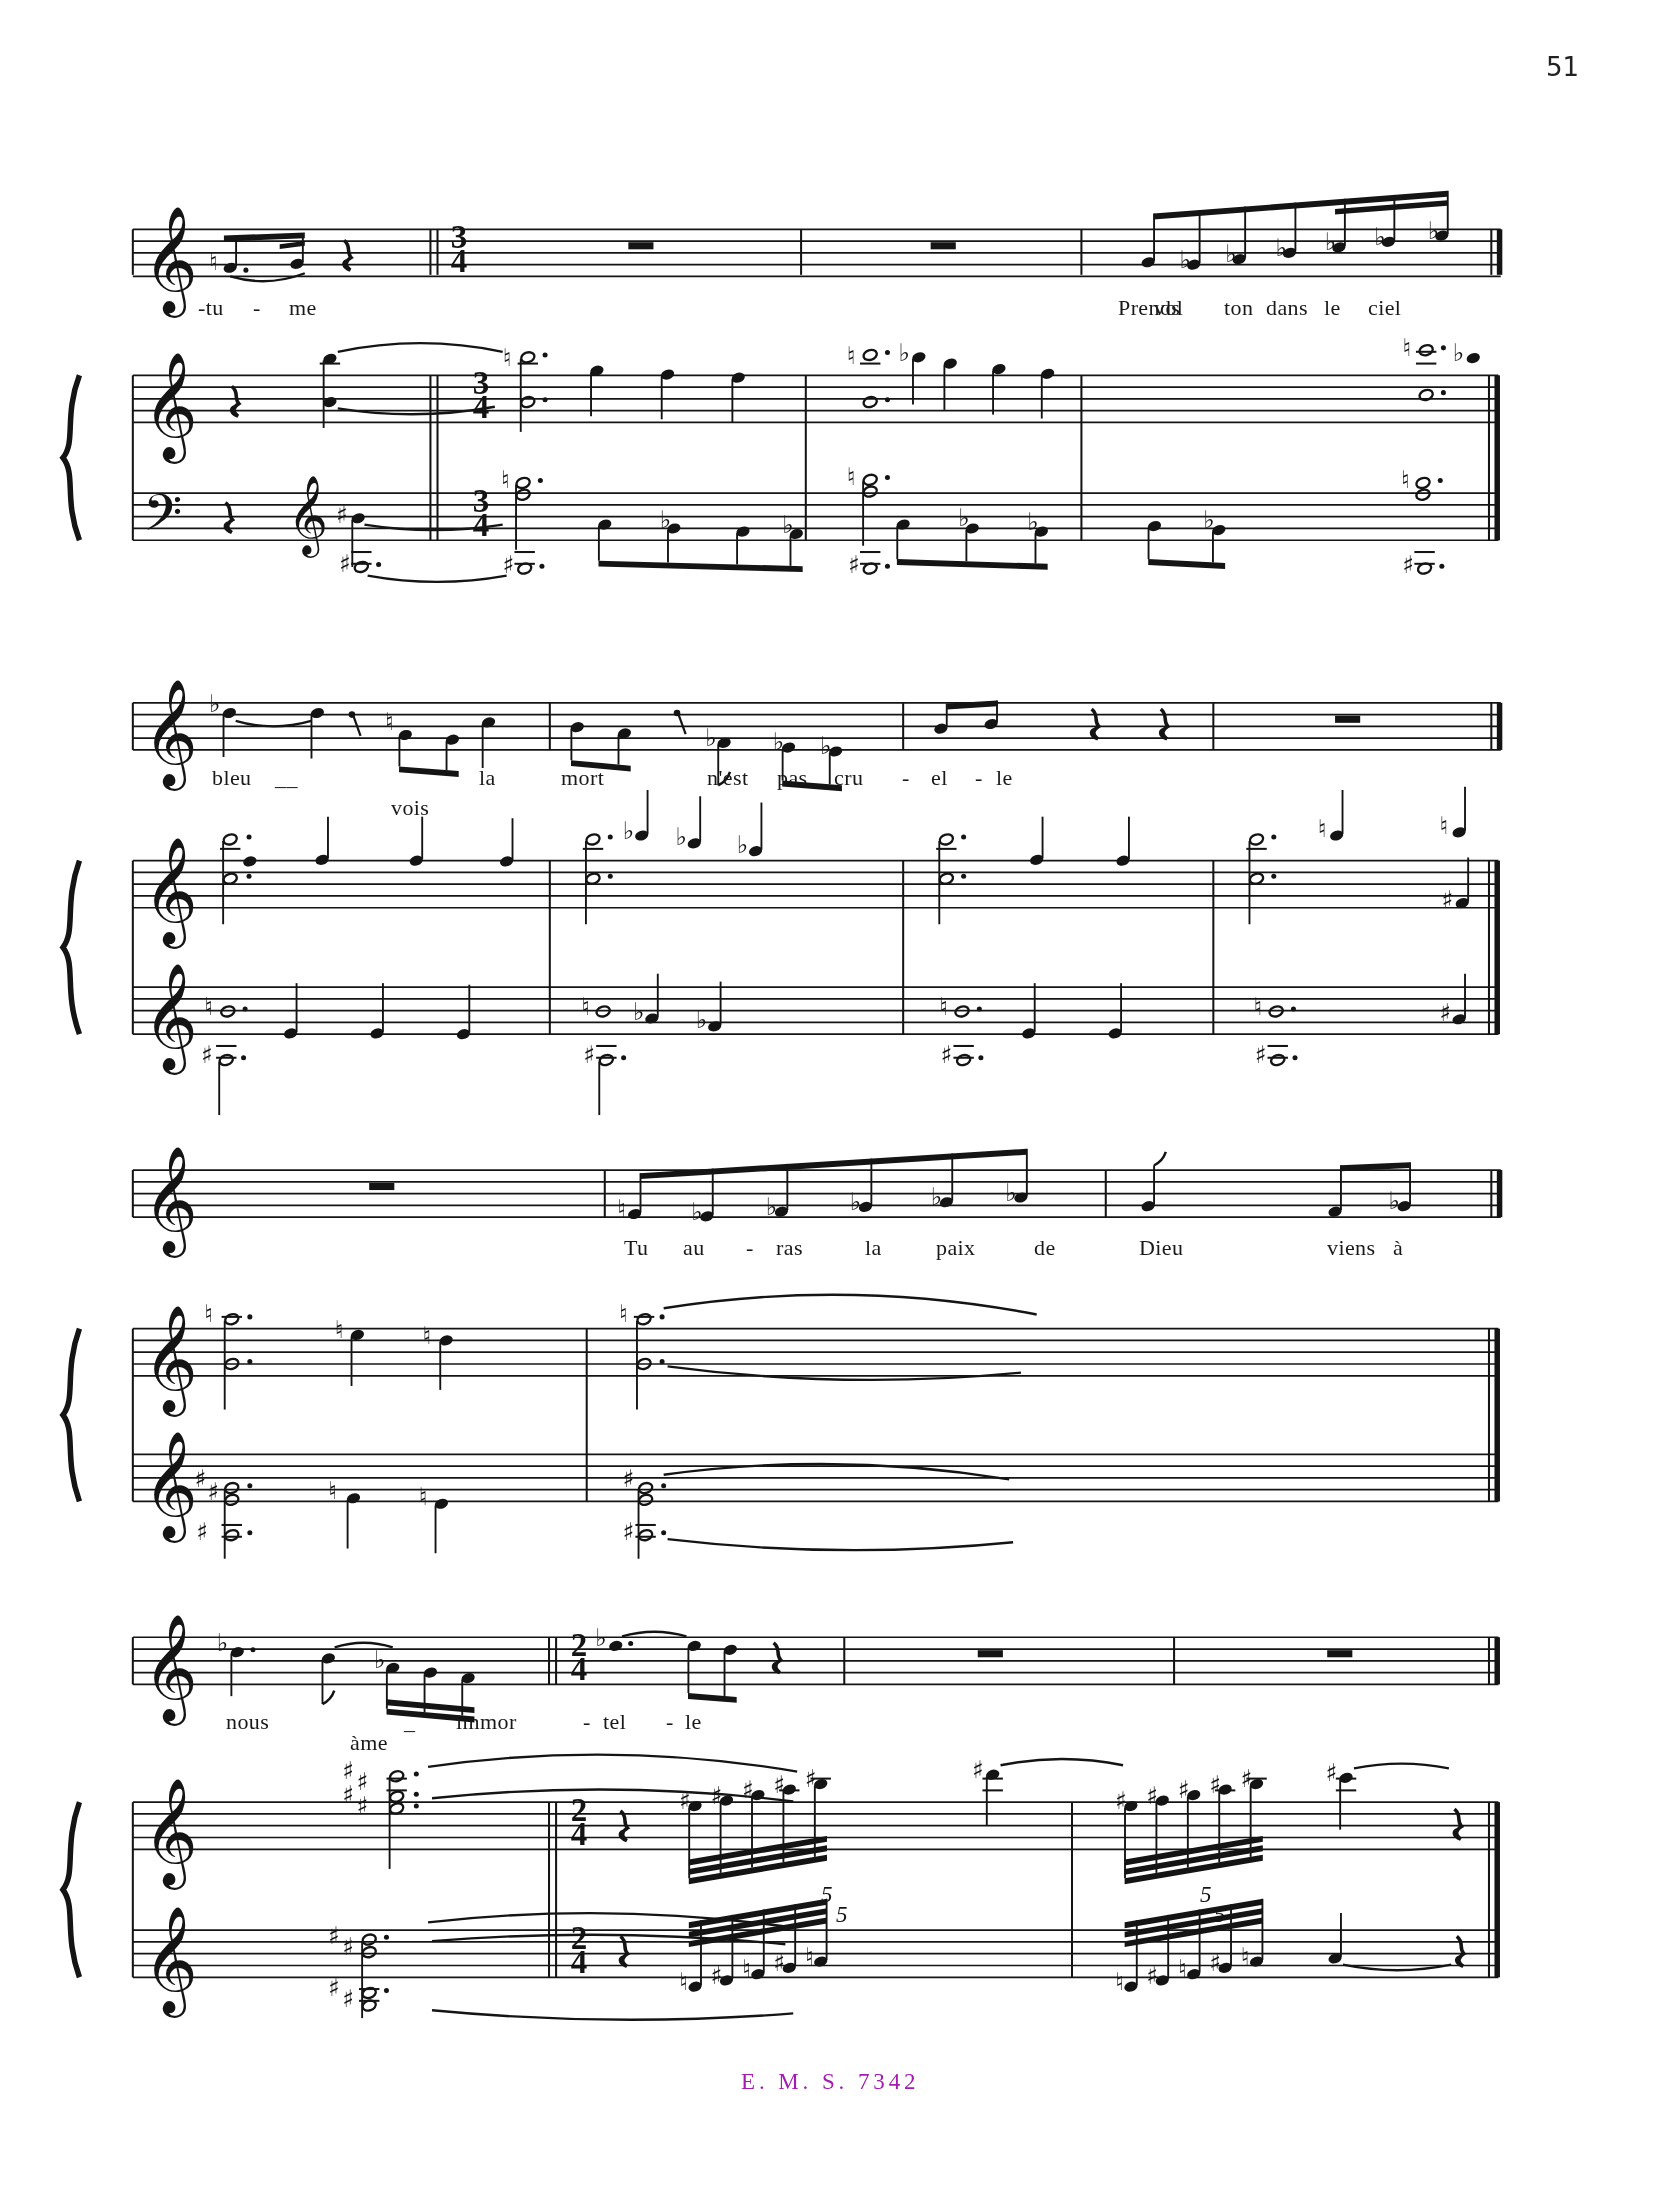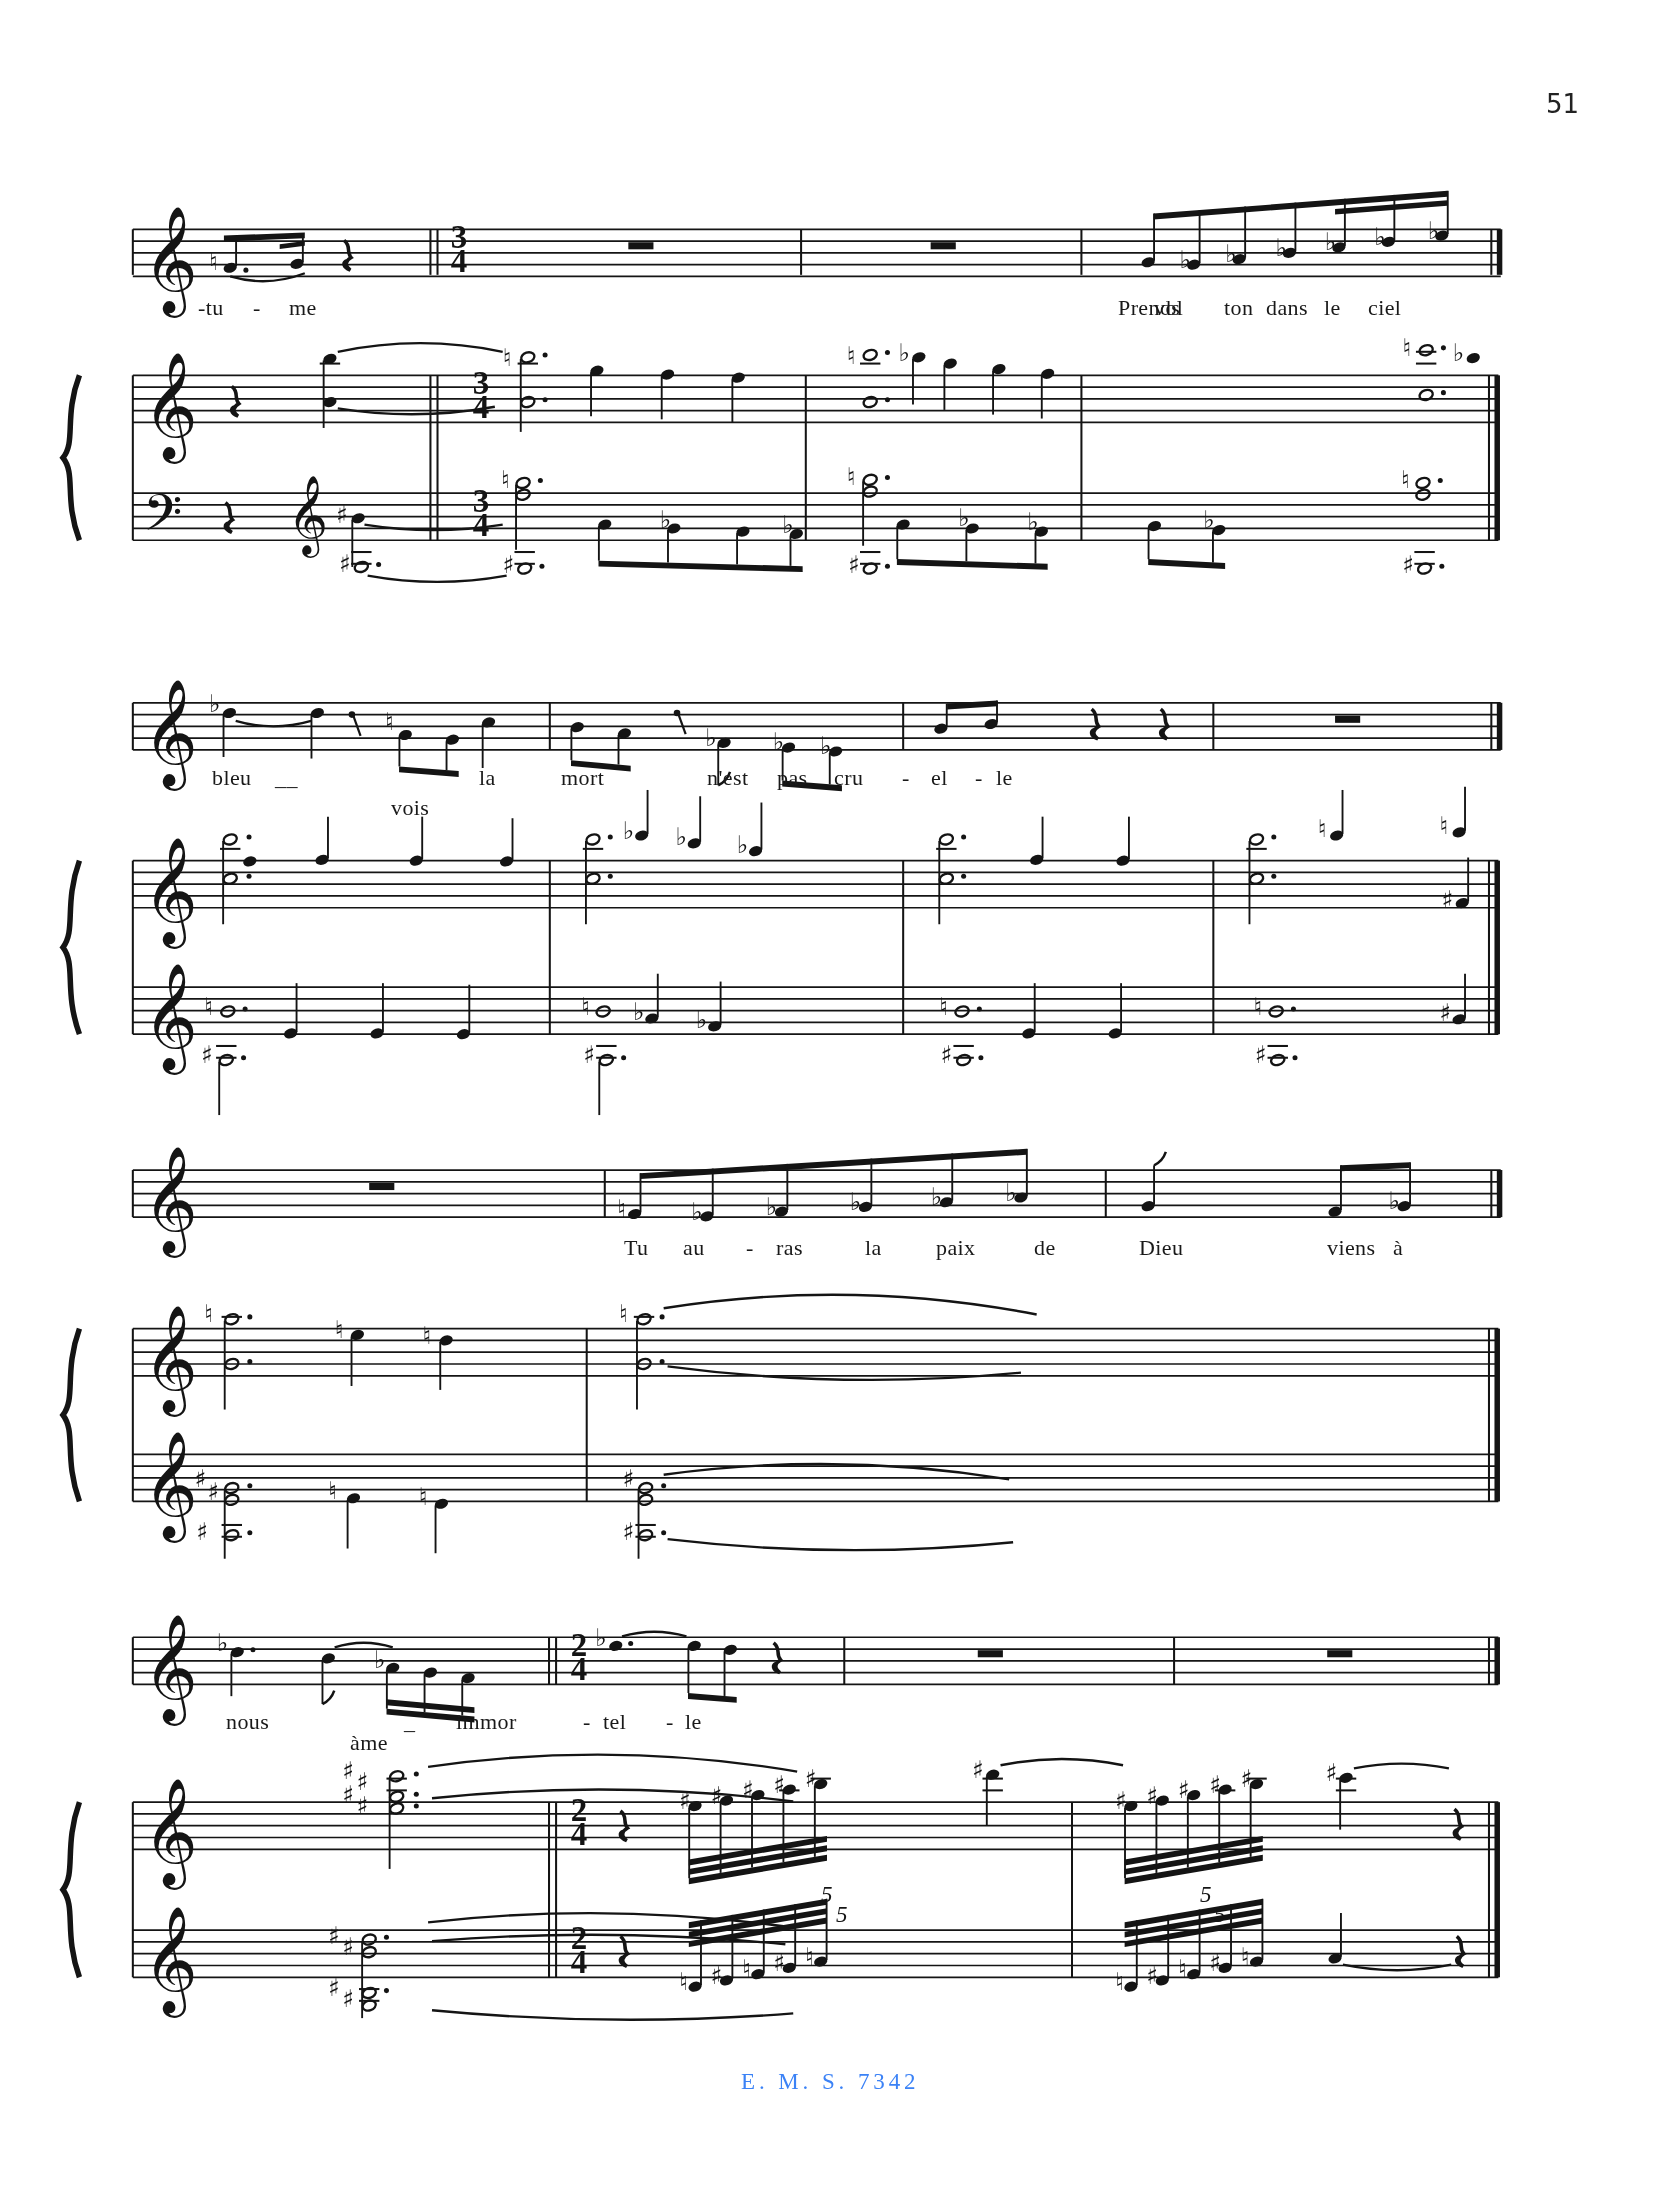--- a/index.html
+++ b/index.html
@@ -1,24 +1,24 @@
 <!DOCTYPE html>
 <html style="font-size:12.6px"><head>
 <meta charset="utf-8">
 <style>
   html,body{margin:0;padding:0;background:#e8e8e8;}
   .page{position:relative;width:1654px;height:2205px;background:#ffffff;overflow:hidden;
         font-family:"Liberation Serif","DejaVu Serif",serif;color:#151515;}
   svg{position:absolute;left:0;top:0;}
   .txt{position:absolute;white-space:nowrap;}
-  .pagenum{font-family:"DejaVu Sans",sans-serif;font-size:26px;color:#222;margin-top:37px;}
+  .pagenum{font-family:"DejaVu Sans",sans-serif;font-size:26px;color:#222;}
   .lyr{font-size:22px;color:#191919;letter-spacing:0.4px;}
   .tsig{font-size:33px;line-height:23.6px;font-weight:bold;transform:translateX(-50%);color:#141414;}
   .tup{font-size:23px;font-style:italic;color:#141414;}
-  .footer{font-size:23px;letter-spacing:3.9px;color:#3b82f6;}
+  .footer{font-size:23px;letter-spacing:3.9px;color:#a21caf;}
 </style>
 </head>
 <body>
 
 <div class="page">
 
   <svg id="score" width="1654" height="2205" viewBox="0 0 2106 2808">
       <g>
         <line x1="169" y1="292" x2="1911" y2="292" stroke="#141414" stroke-width="2.2"></line>
         <line x1="169" y1="307" x2="1911" y2="307" stroke="#141414" stroke-width="2.2"></line>

